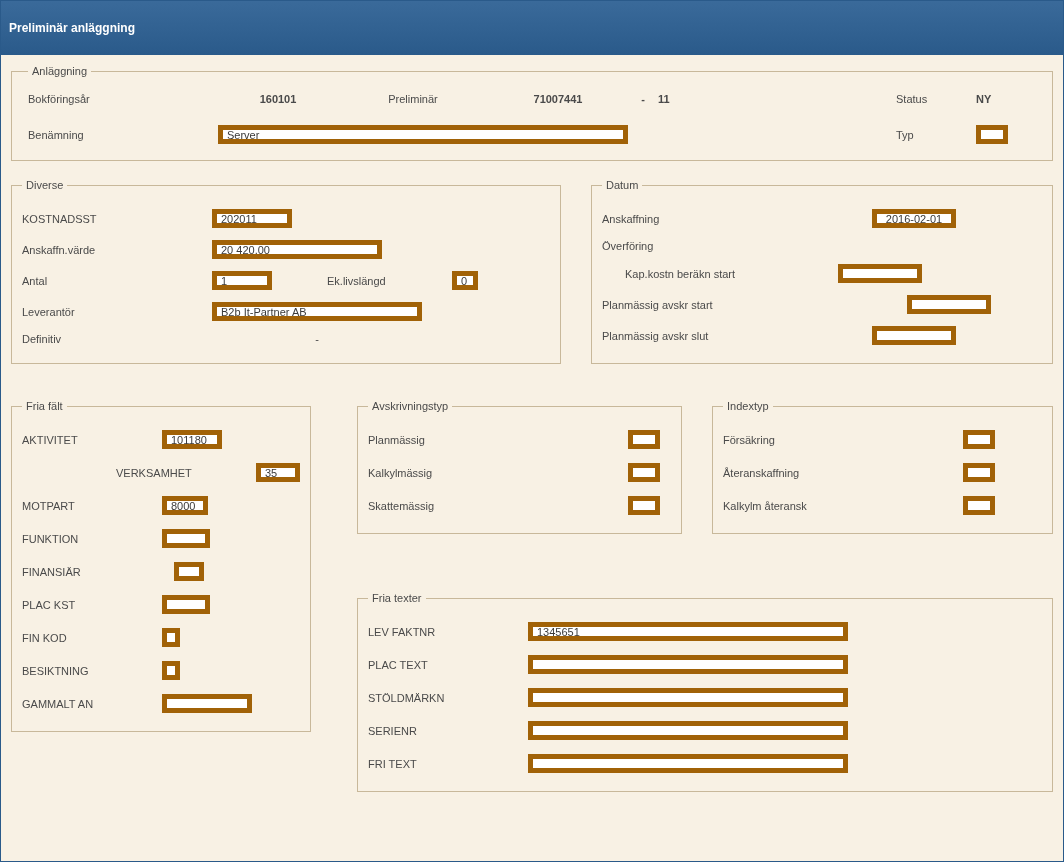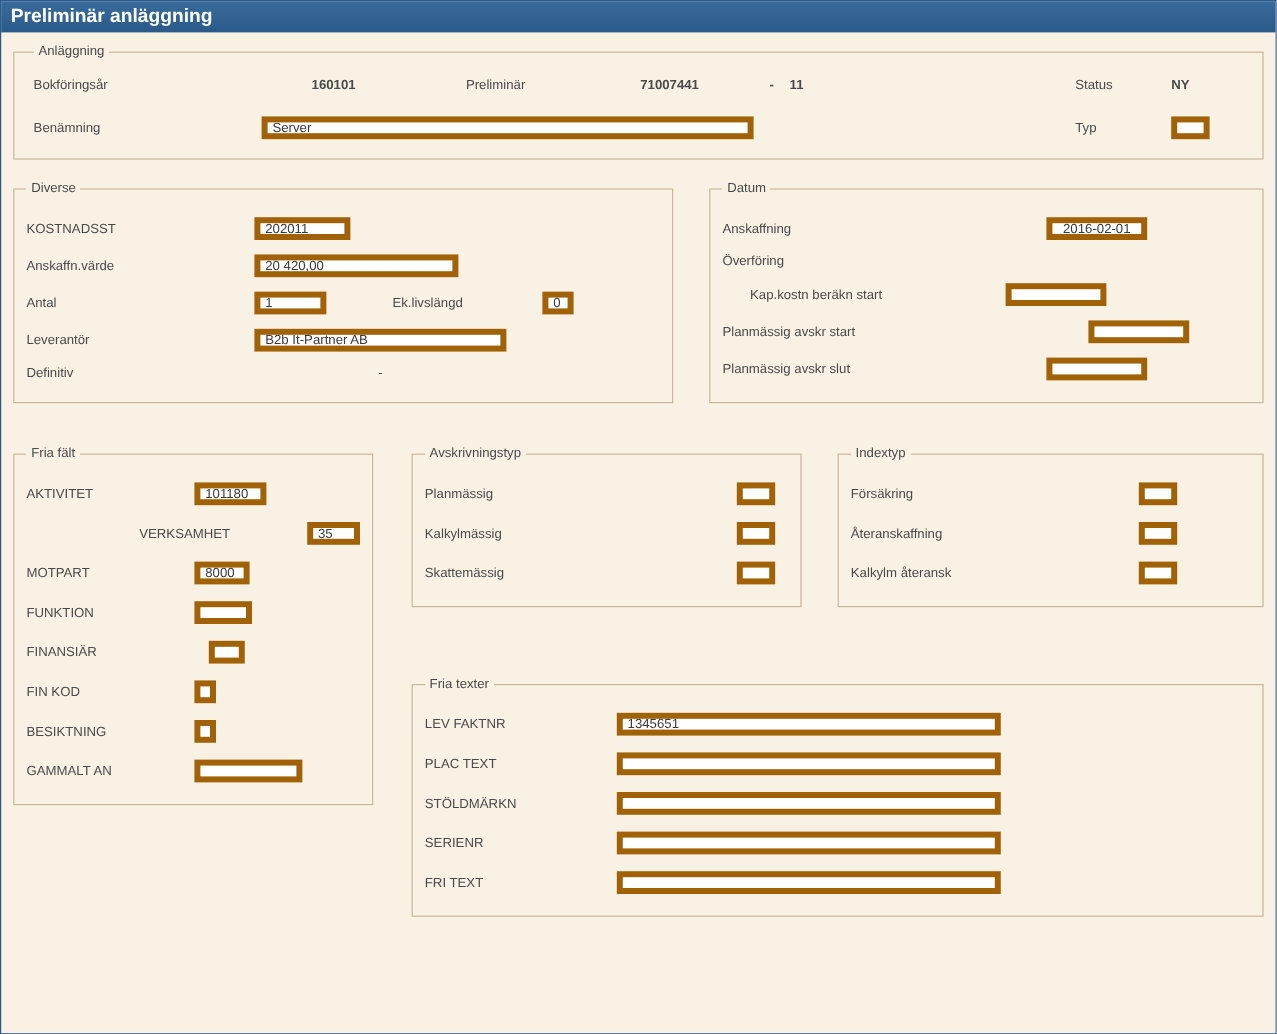--- a/index.html
+++ b/index.html
@@ -12,22 +12,22 @@
   }
   .window {
     width: 1064px;
     height: 862px;
     border: 1px solid #2a5a8a;
   }
   .titlebar {
     background: linear-gradient(#3a6a9a, #2a5a8a);
     color: #fff;
     font-weight: bold;
-    padding: 4px 8px;
-    font-size: 16px;
+    padding: 20px 8px;
+    font-size: 12px;
   }
   .content {
     padding: 10px;
     height: calc(100% - 24px);
     position: relative;
   }
   fieldset {
     border: 1px solid #c8b89a;
     padding: 10px;
     margin: 0 0 18px 0;
@@ -134,21 +134,21 @@
           <span class="lbl" style="width:270px;">Planmässig avskr start</span>
           <input type="text" style="width: 84px;" value="">
         </div>
         <div class="row" style="margin-top:12px;">
           <span class="lbl" style="width:270px;">Planmässig avskr slut</span>
           <input type="text" style="width: 84px;" value="">
         </div>
       </fieldset>
     </div>
 
-    <div style="display:flex; gap:32px; align-items:flex-start;">
+    <div style="display:flex; gap:46px; align-items:flex-start;">
       <fieldset style="flex:0 0 300px;">
         <legend>Fria fält</legend>
         <div id="friafalt-rows">
             <div class="row" style="margin-top: 8px;">
               <span class="lbl" style="width: 140px;">AKTIVITET</span>
               <input type="text" value="101180" style="width: 60px;">
             </div>
             <div class="row" style="margin-top: 14px; justify-content: flex-end;">
               <span class="lbl" style="width: 140px;">VERKSAMHET</span>
               <input type="text" value="35" style="width: 44px;">
@@ -157,20 +157,24 @@
               <span class="lbl" style="width: 140px;">MOTPART</span>
               <input type="text" value="8000" style="width: 46px;">
             </div>
             <div class="row" style="margin-top: 14px;">
               <span class="lbl" style="width: 140px;">FUNKTION</span>
               <input type="text" style="width: 48px;">
             </div>
             <div class="row" style="margin-top: 14px;">
               <span class="lbl" style="width: 152px;">FINANSIÄR</span>
               <input type="text" style="width: 30px;">
+            </div>
+            <div class="row" style="margin-top: 14px;">
+              <span class="lbl" style="width: 140px;">PLAC KST</span>
+              <input type="text" style="width: 48px;">
             </div>
             <div class="row" style="margin-top: 14px;">
               <span class="lbl" style="width: 140px;">FIN KOD</span>
               <input type="text" style="width: 16px;">
             </div>
             <div class="row" style="margin-top: 14px;">
               <span class="lbl" style="width: 140px;">BESIKTNING</span>
               <input type="text" style="width: 16px;">
             </div>
             <div class="row" style="margin-top: 14px;">

